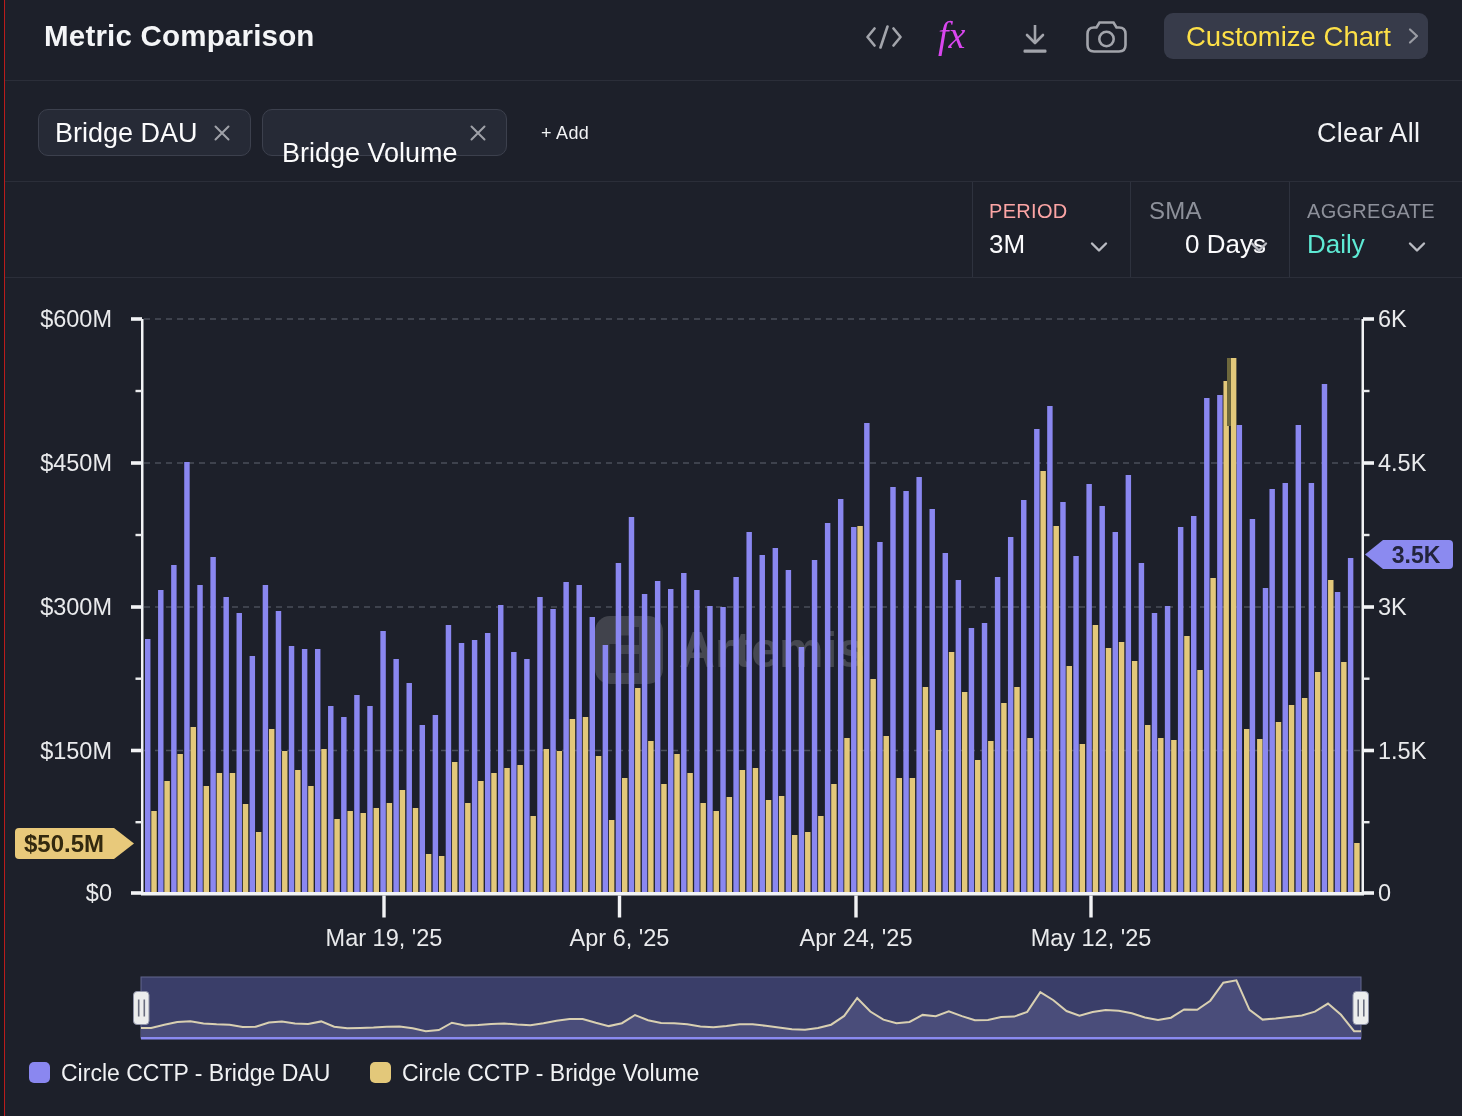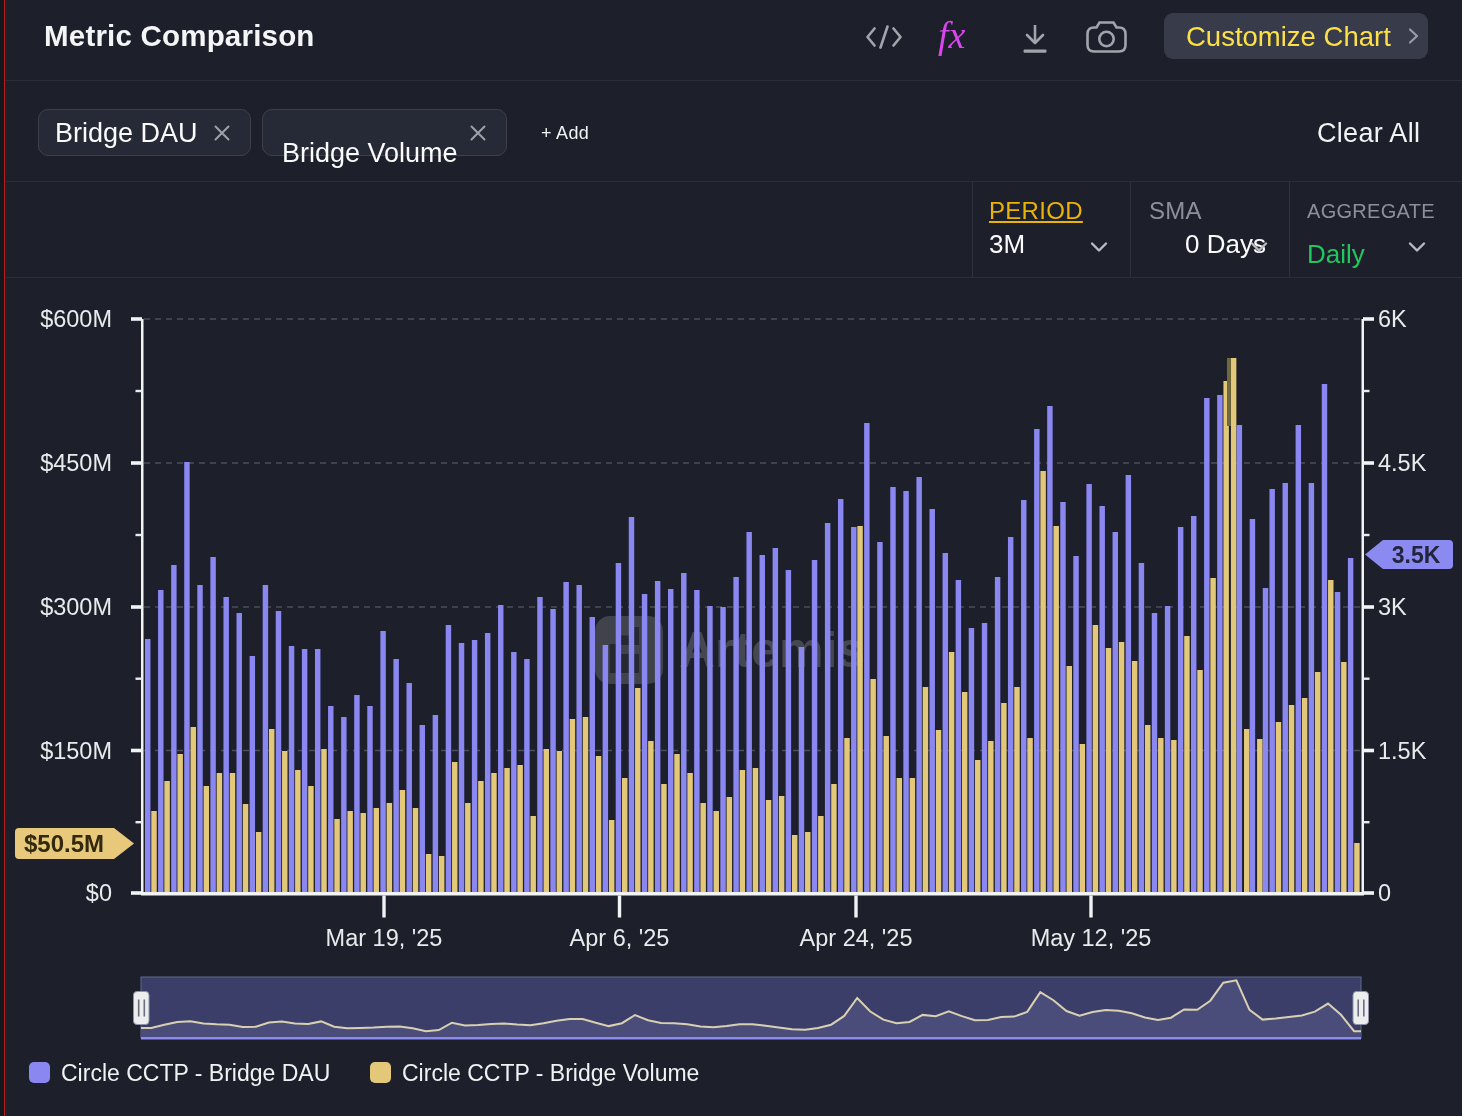--- a/index.html
+++ b/index.html
@@ -40,32 +40,32 @@
   <svg class="abs" style="left:462px;top:122px;" width="22" height="22" viewBox="0 0 22 22">
       <path d="M4.5 4.5 L17.5 17.5 M17.5 4.5 L4.5 17.5" stroke="#9fa1a8" stroke-width="2" fill="none" stroke-linecap="round"></path>
     </svg>
   <div class="abs" style="left:536px;top:119px;font-size:18px;line-height:28px;color:#f2f3f5;letter-spacing:0.3px;">+ Add</div>
   <div class="abs" style="left:1312px;top:119px;font-size:27px;line-height:28px;color:#f2f3f5;letter-spacing:0.3px;">Clear All</div>
   <div class="hdrborder" style="top:181px;"></div>
 
   <div class="abs" style="left:967px;top:182px;width:1px;height:95px;background:#2e323e;"></div>
   <div class="abs" style="left:1125px;top:182px;width:1px;height:95px;background:#2e323e;"></div>
   <div class="abs" style="left:1284px;top:182px;width:1px;height:95px;background:#2e323e;"></div>
-  <div class="abs" style="left:984px;top:201px;font-size:24px;line-height:20px;color:#eab308;letter-spacing:0.3px;text-decoration:underline;">PERIOD</div>
+  <div class="abs" style="left:984px;top:201px;font-size:20px;line-height:20px;color:#fca5a5;letter-spacing:0.3px;">PERIOD</div>
   <div class="abs" style="left:984px;top:231px;font-size:26px;line-height:27px;color:#fbfbfd;">3M</div>
   <svg class="abs" style="left:1083px;top:236px;" width="22" height="22" viewBox="0 0 22 22">
       <path d="M4 7.5 L11 14.5 L18 7.5" stroke="#b9bbc2" stroke-width="2.4" fill="none" stroke-linecap="round" stroke-linejoin="round"></path>
     </svg>
   <div class="abs" style="left:1144px;top:201px;font-size:24px;line-height:20px;color:#8d909a;letter-spacing:0.3px;">SMA</div>
   <div class="abs" style="left:1144px;top:231px;font-size:26px;line-height:27px;color:#fbfbfd;margin-left:36px;">0 Days</div>
   <svg class="abs" style="left:1243px;top:236px;" width="22" height="22" viewBox="0 0 22 22">
       <path d="M4 7.5 L11 14.5 L18 7.5" stroke="#b9bbc2" stroke-width="2.4" fill="none" stroke-linecap="round" stroke-linejoin="round"></path>
     </svg>
   <div class="abs" style="left:1302px;top:201px;font-size:20px;line-height:20px;color:#8d909a;letter-spacing:0.3px;">AGGREGATE</div>
-  <div class="abs" style="left:1302px;top:241px;font-size:26px;line-height:27px;color:#22c55e;">Daily</div>
+  <div class="abs" style="left:1302px;top:231px;font-size:26px;line-height:27px;color:#5eead4;">Daily</div>
   <svg class="abs" style="left:1401px;top:236px;" width="22" height="22" viewBox="0 0 22 22">
       <path d="M4 7.5 L11 14.5 L18 7.5" stroke="#b9bbc2" stroke-width="2.4" fill="none" stroke-linecap="round" stroke-linejoin="round"></path>
     </svg>
   <div class="hdrborder" style="top:277px;"></div>
 
   <svg class="abs" style="left:-4px;top:278px;" width="1462" height="838" viewBox="0 278 1462 838">
 
     <line x1="143" y1="319" x2="1360" y2="319" stroke="#4a4e59" stroke-width="1.6" stroke-dasharray="6 5"></line>
     <line x1="143" y1="463" x2="1360" y2="463" stroke="#4a4e59" stroke-width="1.6" stroke-dasharray="6 5"></line>
     <line x1="143" y1="607" x2="1360" y2="607" stroke="#4a4e59" stroke-width="1.6" stroke-dasharray="6 5"></line>

